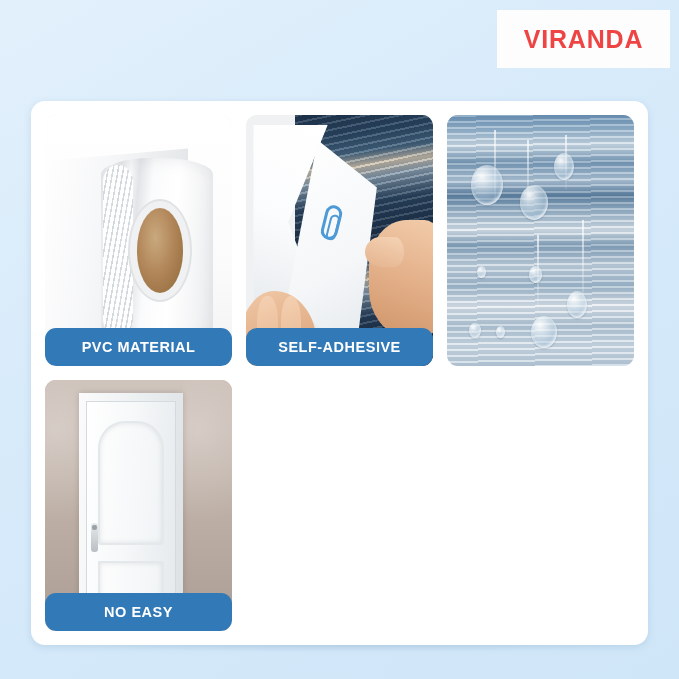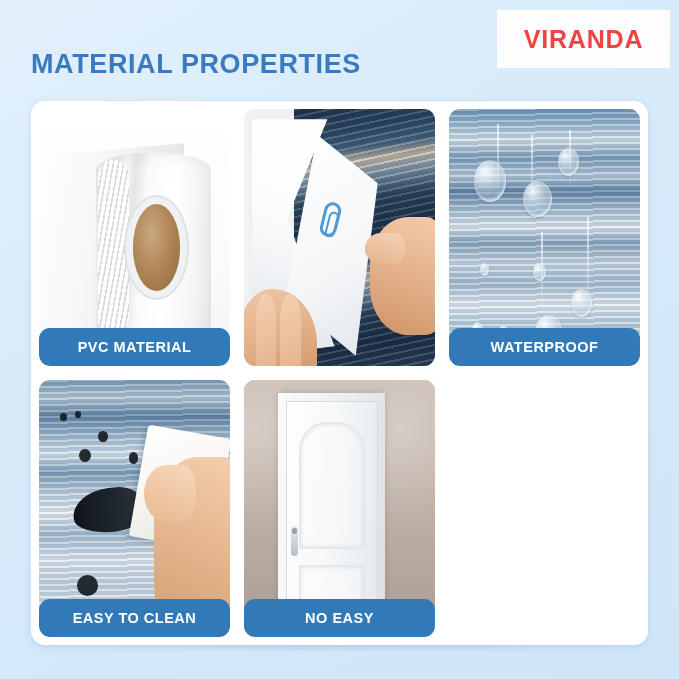--- a/index.html
+++ b/index.html
@@ -57,21 +57,21 @@
   
   #panel {
     position: absolute;
     left: 31px;
     top: 101px;
     width: 617px;
     height: 544px;
     background: #ffffff;
     border-radius: 14px;
     box-shadow: 0 2px 7px rgba(90,130,165,0.18);
-    padding: 8px;
+    padding: 14px;
   }
 
   #card-grid {
     width: 100%;
     height: 100%;
     display: grid;
     grid-template-columns: repeat(3, 1fr);
     grid-template-rows: repeat(2, 1fr);
     column-gap: 14px;
     row-gap: 14px;
@@ -451,21 +451,20 @@
     left: 40px; top: 636px;
     width: 599px; height: 16px;
     border-radius: 50%;
     background: radial-gradient(ellipse at center, rgba(120,160,195,0.18) 0%, rgba(120,160,195,0) 72%);
   }
 </style>
 </head>
 <body>
 
 <div id="header">
-  <div id="page-title">MATERIAL PROPERTIES</div>
 
   <div id="brand-logo">
     <span id="brand-logo-text">VIRANDA</span>
   </div>
 </div>
 
 <div id="panel-shadow"></div>
 
 <div id="panel">
   <div id="card-grid">
@@ -484,62 +483,45 @@
 
 
     <div class="card">
       <div class="card-media bg-adh">
         <div class="adh-marble"></div>
         <div class="adh-peel"></div>
         <div class="adh-peel2"></div>
         <div class="adh-clip"></div>
         <div class="hand-l"></div>
         <div class="hand-r"></div>
+      </div>
+      <div class="card-label">
+        <span>SELF-ADHESIVE</span>
       </div>
     </div>
 
     <div class="card">
       <div class="card-media bg-water">
         <div class="trail" style="left:25%;top:6%;height:30%;"></div>
         <div class="trail" style="left:43%;top:10%;height:26%;"></div>
         <div class="trail" style="left:63%;top:8%;height:22%;"></div>
         <div class="trail" style="left:48%;top:48%;height:30%;"></div>
         <div class="trail" style="left:72%;top:42%;height:34%;"></div>
         <div class="drop" style="left:13%;top:20%;width:17%;height:16%;"></div>
         <div class="drop" style="left:39%;top:28%;width:15%;height:14%;"></div>
         <div class="drop" style="left:57%;top:15%;width:11%;height:11%;"></div>
         <div class="drop" style="left:44%;top:60%;width:7%;height:7%;"></div>
         <div class="drop" style="left:64%;top:70%;width:11%;height:11%;"></div>
         <div class="drop" style="left:45%;top:80%;width:14%;height:13%;"></div>
         <div class="drop" style="left:16%;top:60%;width:5%;height:5%;"></div>
         <div class="drop" style="left:12%;top:83%;width:6%;height:6%;"></div>
         <div class="drop" style="left:26%;top:84%;width:5%;height:5%;"></div>
       </div>
-      <div class="card-label">
-        <span>WATERPROOF</span>
-      </div>
     </div>
 
-    <div class="card">
-      <div class="card-media bg-clean">
-        <div class="stain" style="left:11%;top:13%;width:3.5%;height:3%;"></div>
-        <div class="stain" style="left:19%;top:12%;width:3%;height:2.6%;"></div>
-        <div class="stain" style="left:31%;top:20%;width:5%;height:4%;"></div>
-        <div class="stain" style="left:21%;top:27%;width:6%;height:5%;"></div>
-        <div class="stain" style="left:47%;top:28%;width:5%;height:4.5%;"></div>
-        <div class="stain" style="left:20%;top:76%;width:11%;height:8%;"></div>
-        <div class="stain" style="left:33%;top:89%;width:4%;height:3.4%;"></div>
-        <div class="smear"></div>
-        <div class="cloth"></div>
-        <div class="hand-clean"></div>
-      </div>
-      <div class="card-label">
-        <span>EASY TO CLEAN</span>
-      </div>
-    </div>
 
     <div class="card">
       <div class="card-media bg-door">
         <div class="wall-l"></div>
         <div class="wall-r"></div>
         <div class="door-frame">
           <div class="door-slab">
             <div class="panel-top"></div>
             <div class="panel-bot"></div>
             <div class="handle"></div>

